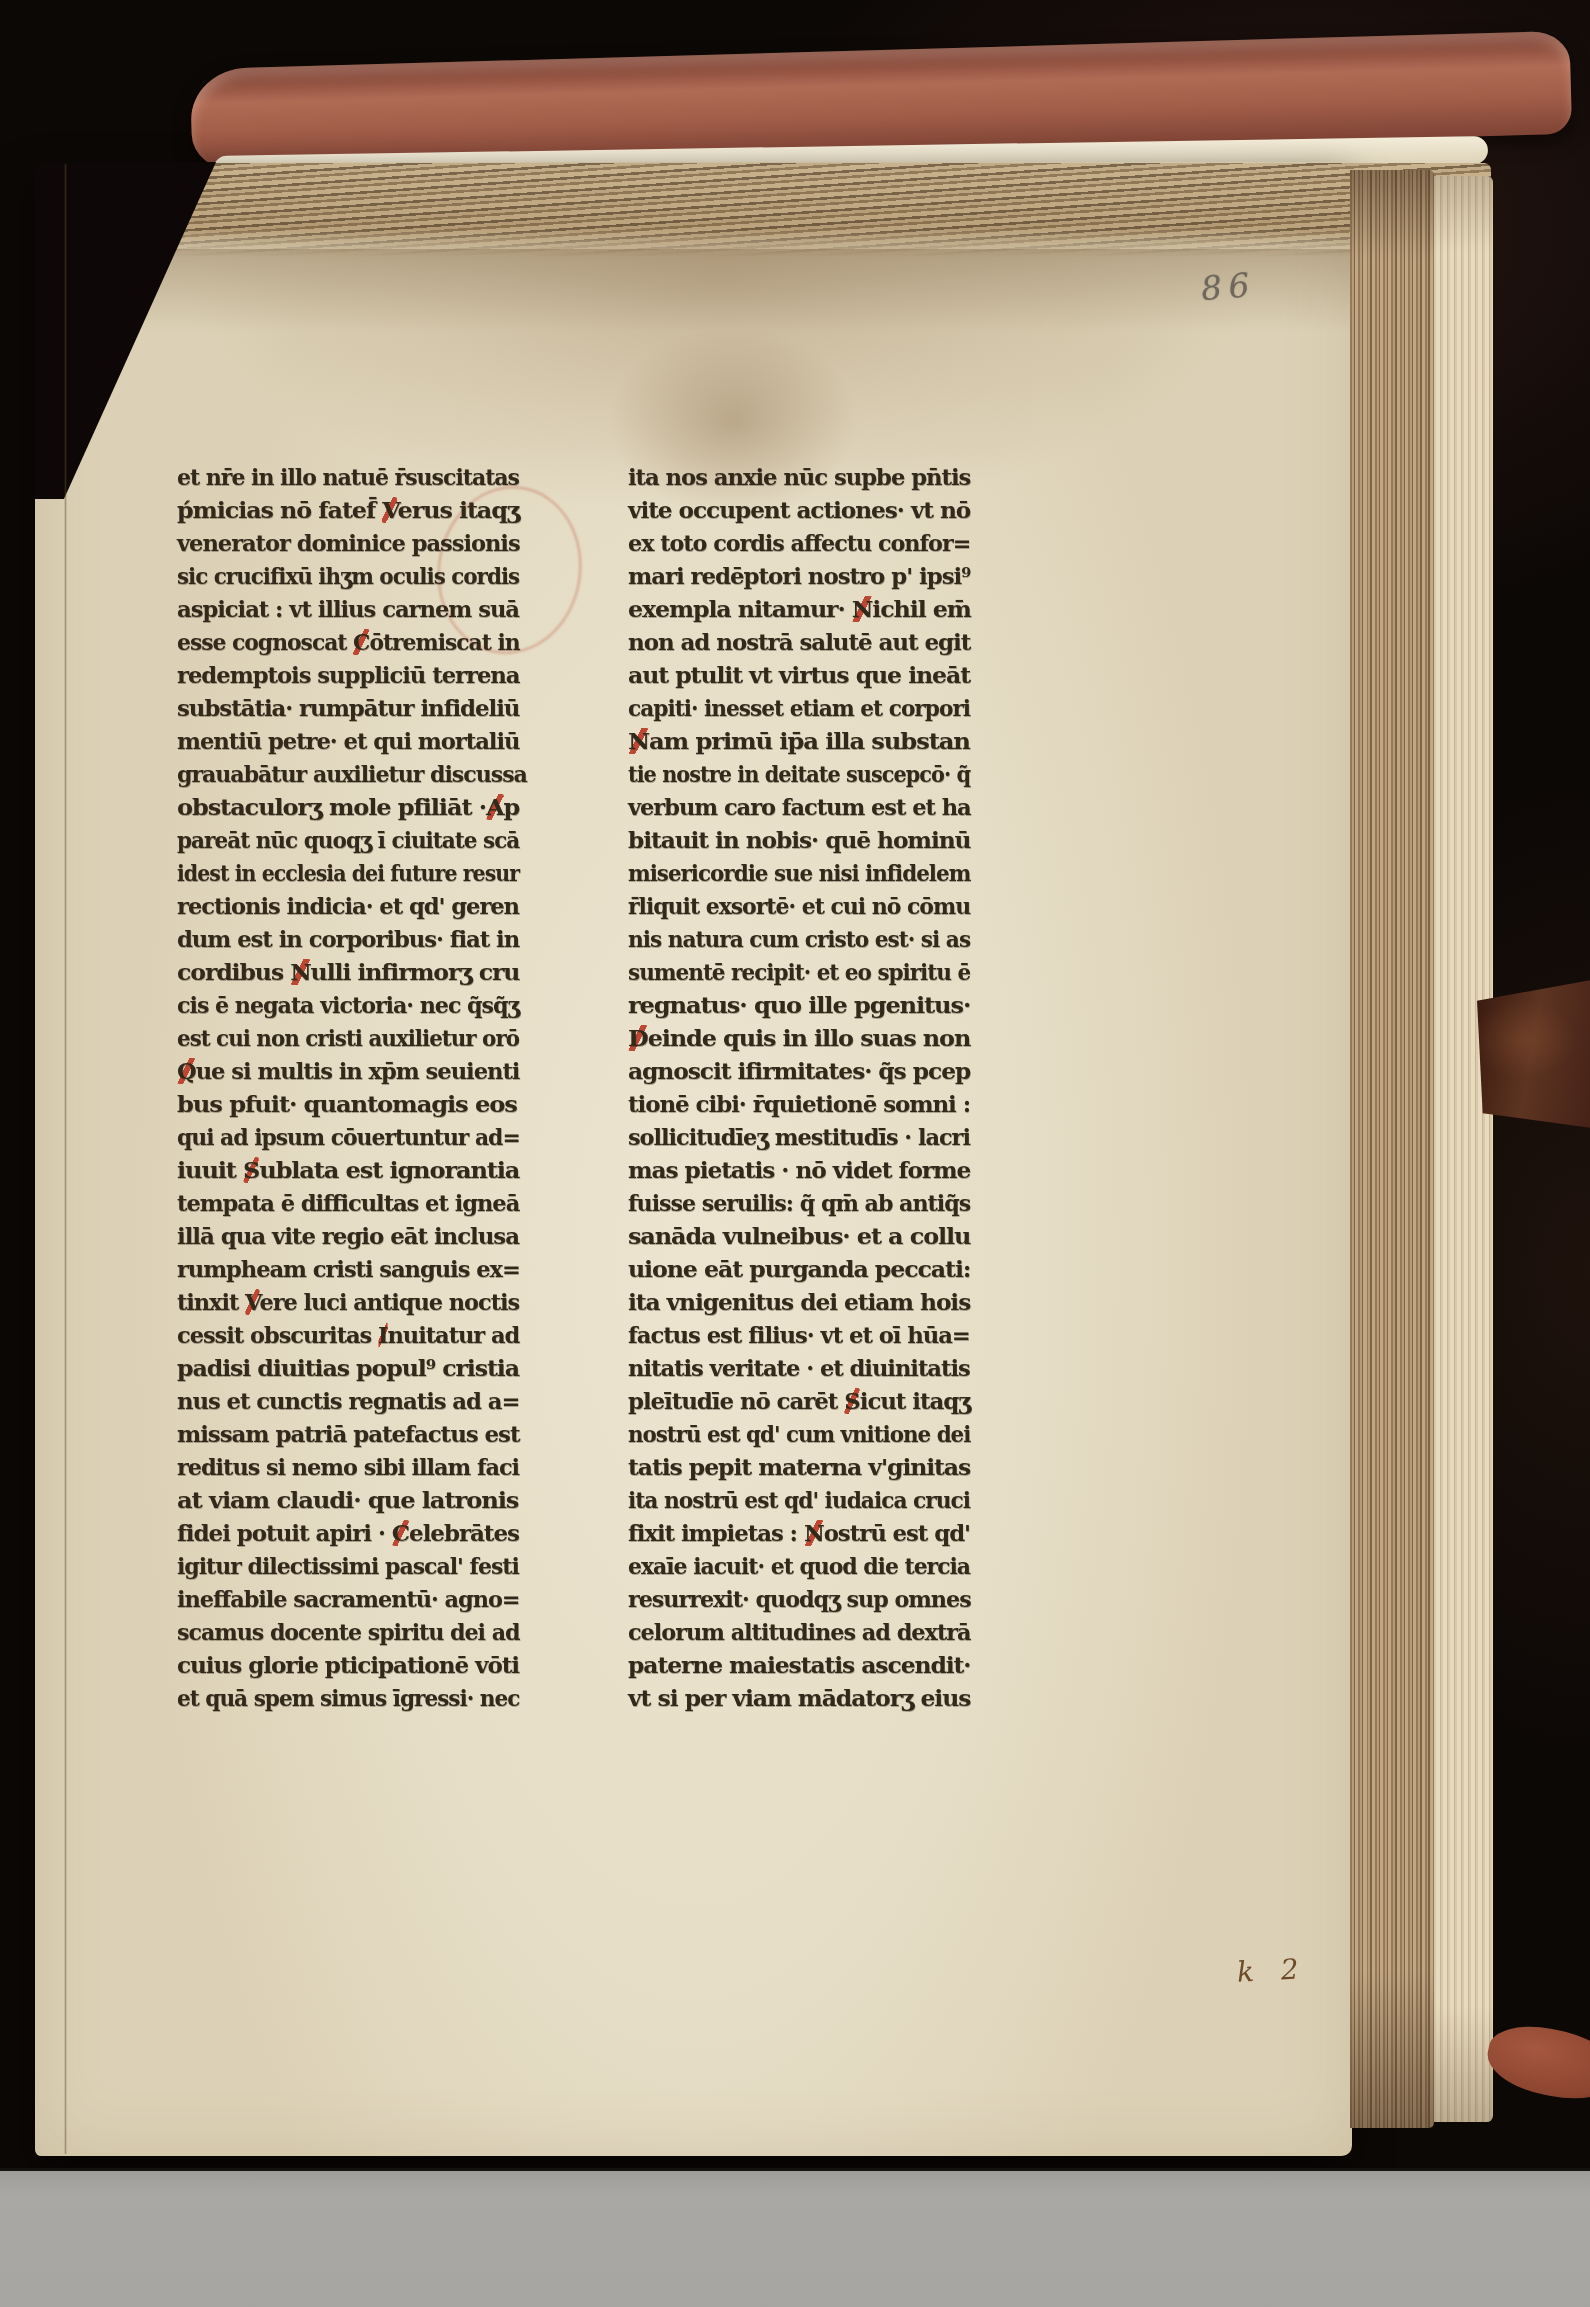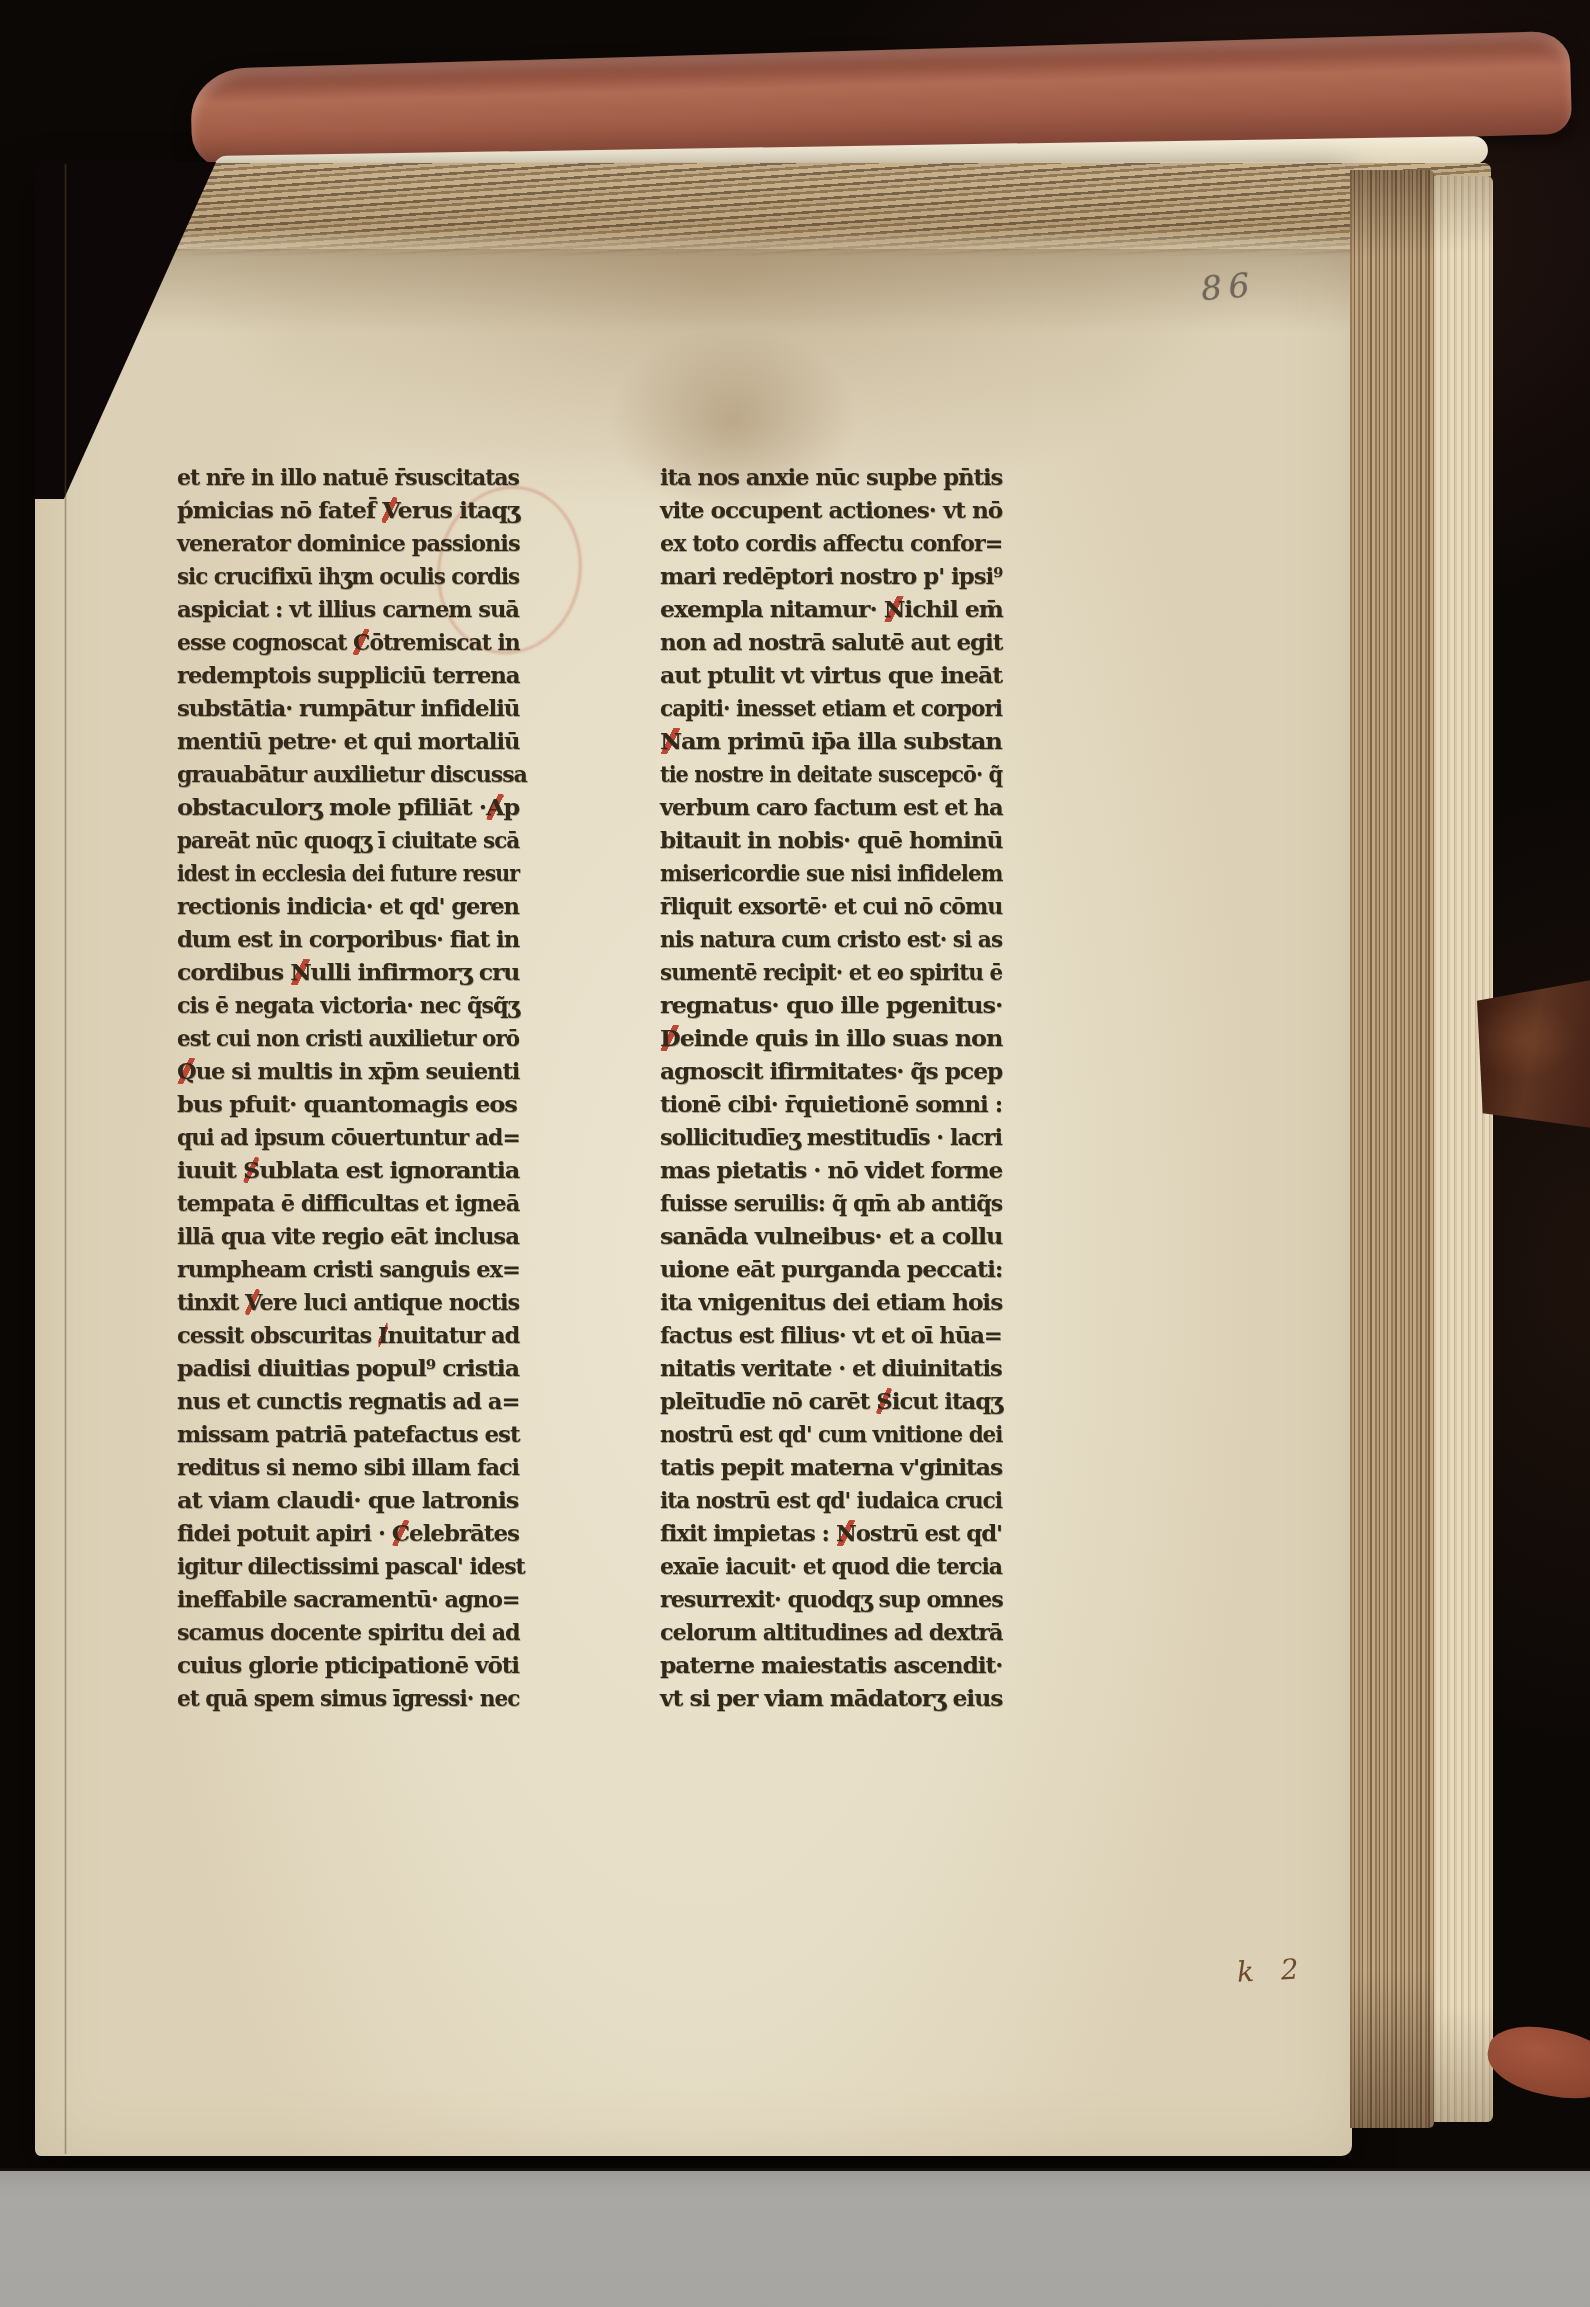--- a/index.html
+++ b/index.html
@@ -115,21 +115,21 @@
 
   
   .col{
     top:461px;
     font-family:"DejaVu Serif","DejaVu Sans",serif;
     font-weight:700;font-size:22px;line-height:33px;
     color:#33291b;letter-spacing:-1px;
     text-shadow:0.4px 0.6px 0.4px rgba(42,30,15,.33);
   }
   #col-left{left:177px;}
-  #col-right{left:660px;}
+  #col-right{left:628px;}
   .line{display:block;width:max-content;white-space:pre;}
   .rubric{
     background:linear-gradient(115deg, rgba(0,0,0,0) 40%, rgba(186,58,40,.92) 40% 60%, rgba(0,0,0,0) 60%);
     border-radius:1.9px;
   }
 
   
   .footer{
     left:0;top:2168px;width:1590px;height:139px;
     background:linear-gradient(180deg,#9f9d9a,#aaa8a5 18%,#a7a5a2);
@@ -182,21 +182,21 @@
     <div class="line" style="transform: scaleX(1.04028); transform-origin: left center;">illā qua vite regio eāt inclusa</div>
     <div class="line" style="transform: scaleX(1.02527); transform-origin: left center;">rumpheam cristi sanguis ex=</div>
     <div class="line" style="transform: scaleX(1.01912); transform-origin: left center;">tinxit <span class="rubric">V</span>ere luci antique noctis</div>
     <div class="line" style="transform: scaleX(1.02252); transform-origin: left center;">cessit obscuritas <span class="rubric">I</span>nuitatur ad</div>
     <div class="line" style="transform: scaleX(1.07437); transform-origin: left center;">padisi diuitias popul⁹ cristia</div>
     <div class="line" style="transform: scaleX(1.03131); transform-origin: left center;">nus et cunctis regnatis ad a=</div>
     <div class="line" style="transform: scaleX(1.04127); transform-origin: left center;">missam patriā patefactus est</div>
     <div class="line" style="transform: scaleX(1.01684); transform-origin: left center;">reditus si nemo sibi illam faci</div>
     <div class="line" style="transform: scaleX(1.1); transform-origin: left center;">at viam claudi· que latronis</div>
     <div class="line" style="transform: scaleX(1.04511); transform-origin: left center;">fidei potuit apiri · <span class="rubric">C</span>elebrātes</div>
-    <div class="line" style="transform: scaleX(1.00027); transform-origin: left center;">igitur dilectissimi pascal' idest</div>
+    <div class="line" style="transform: scaleX(1.00027); transform-origin: left center;">igitur dilectissimi pascal' festi</div>
     <div class="line" style="transform: scaleX(1.01769); transform-origin: left center;">ineffabile sacramentū· agno=</div>
     <div class="line" style="transform: scaleX(1.00572); transform-origin: left center;">scamus docente spiritu dei ad</div>
     <div class="line" style="transform: scaleX(1.04959); transform-origin: left center;">cuius glorie pticipationē vōti</div>
     <div class="line" style="transform: scaleX(0.981105); transform-origin: left center;">et quā spem simus īgressi· nec</div>
   </div>
 <div class="abs col" id="col-right">
     <div class="line" style="transform: scaleX(1.03226); transform-origin: left center;">ita nos anxie nūc supbe pn̄tis</div>
     <div class="line" style="transform: scaleX(1.0549); transform-origin: left center;">vite occupent actiones· vt nō</div>
     <div class="line" style="transform: scaleX(1.01216); transform-origin: left center;">ex toto cordis affectu confor=</div>
     <div class="line" style="transform: scaleX(1.04001); transform-origin: left center;">mari redēptori nostro p' ipsi⁹</div>

